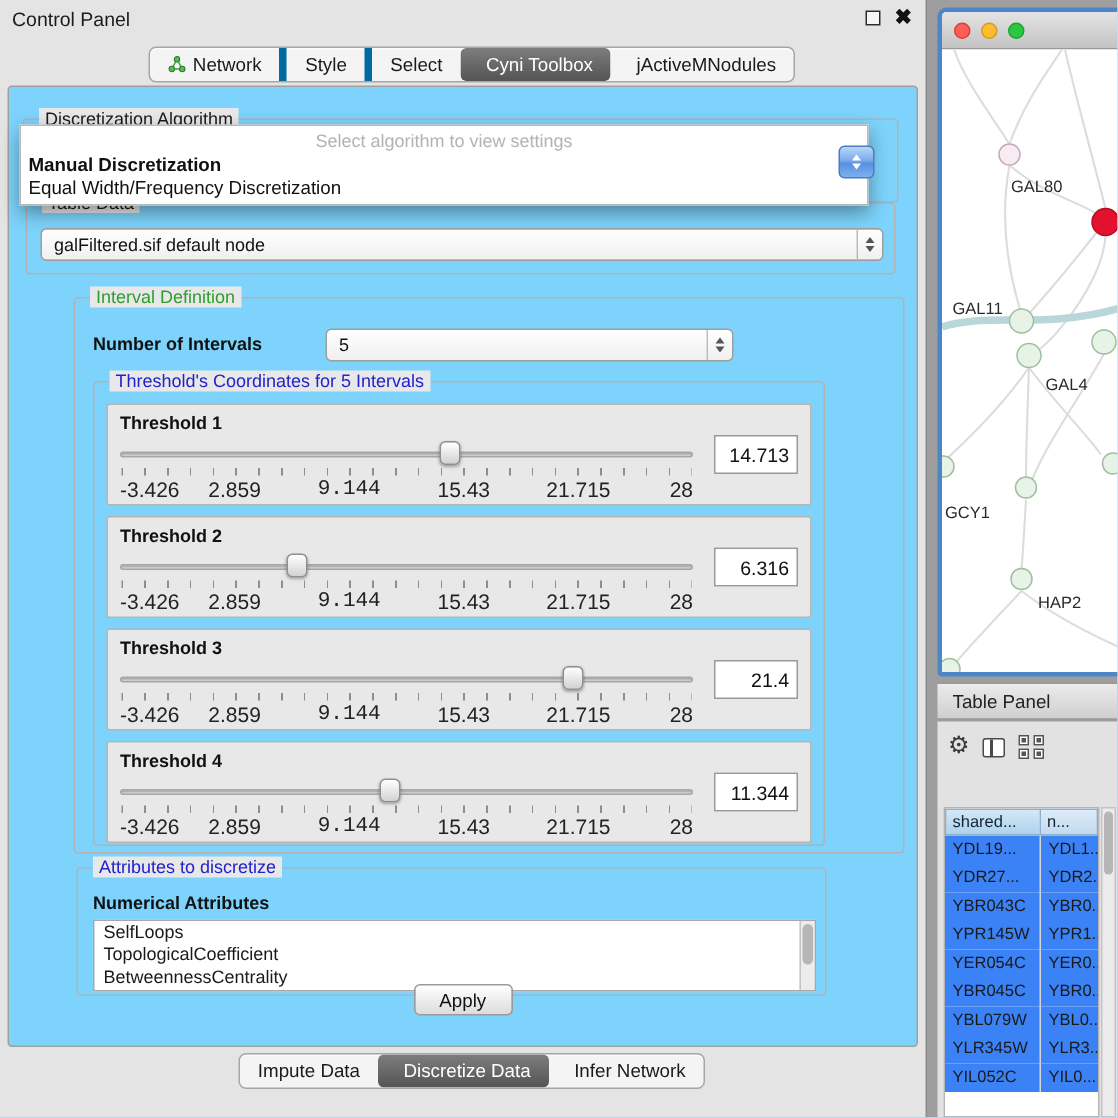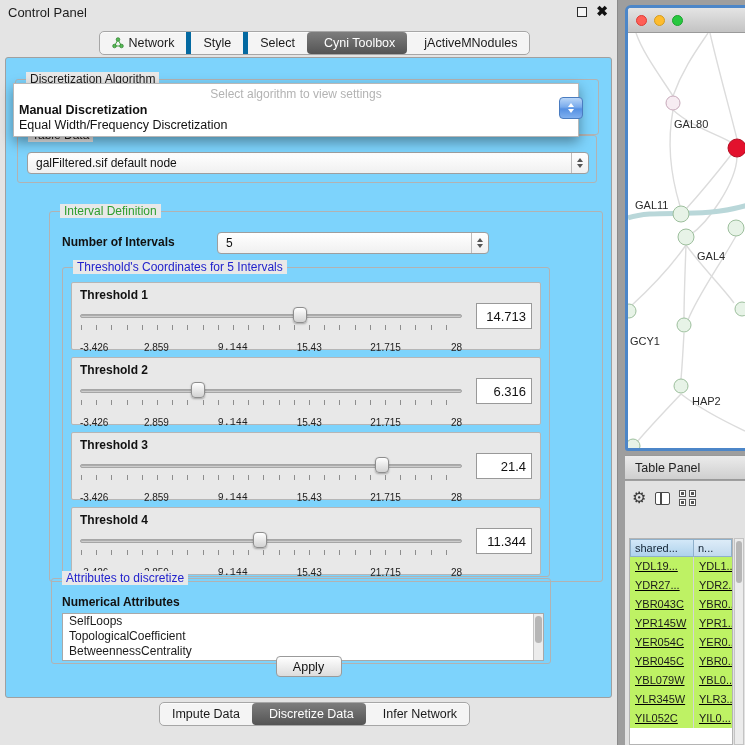--- a/index.html
+++ b/index.html
@@ -43,35 +43,35 @@
   .combo-btn .tri-down-w { width:0; height:0; border-left:3.5px solid transparent; border-right:3.5px solid transparent; border-top:4px solid #fff; }
 
   .tabledata-group { left:11px; top:77px; width:580px; height:48px; }
   .combo { position:absolute; display:flex; align-items:center; background:linear-gradient(#ffffff,#f0f0f0); border:1px solid #9e9e9e; border-radius:4px; }
   .combo-text { flex:1; font-size:12px; color:#111; padding-left:8px; white-space:nowrap; overflow:hidden; }
   .stepper { width:17px; align-self:stretch; border-left:1px solid #bdbdbd; display:flex; flex-direction:column; align-items:center; justify-content:center; gap:2px; }
   .tri-up { width:0; height:0; border-left:3.5px solid transparent; border-right:3.5px solid transparent; border-bottom:4px solid #555; }
   .tri-down { width:0; height:0; border-left:3.5px solid transparent; border-right:3.5px solid transparent; border-top:4px solid #555; }
   .td-combo { left:9px; top:16px; width:562px; height:22px; }
 
-  .interval-group { left:43px; top:140px; width:554px; height:371px;margin-top:13px; }
+  .interval-group { left:43px; top:140px; width:554px; height:371px; }
   .numint-label { position:absolute; left:12px; top:23px; font-size:12px; font-weight:bold; color:#111; }
   .spinner { left:167px; top:20px; width:272px; height:22px; }
 
   .thresholds-group { position:absolute; left:12px; top:55px; width:488px; height:310px; border:1px solid #b2b2b2; border-radius:3px; }
 
   .tblock { position:absolute; left:8px; width:470px; height:68px; border:1px solid #b6b6b6; border-radius:2px; background:#e8e8e8; }
   .tblock .tlabel { position:absolute; left:8px; top:5px; font-size:12px; font-weight:bold; color:#111; }
   .sliderzone { position:absolute; left:8px; top:22px; right:78px; height:42px; }
   .track { position:absolute; left:0; right:0; top:9px; height:4px; background:#d2d2d2; border:1px solid #a6a6a6; border-radius:2px; box-shadow:inset 0 1px 1px rgba(0,0,0,.2); }
   .thumb { position:absolute; top:2px; width:14px; height:16px; background:linear-gradient(#ffffff,#d2d2d2); border:1px solid #8e8e8e; border-radius:4px; box-shadow:0 1px 2px rgba(0,0,0,.3); }
   .ticks { position:absolute; left:1px; right:1px; top:20px; height:5px;
     background-image:repeating-linear-gradient(to right, #8d8d8d 0 1px, transparent 1px 4%); }
   .scale { position:absolute; left:0; right:0; top:26px; height:12px; }
-  .scale span { position:absolute; top:11px; font-size:10px; color:#222; transform:translateX(-50%); white-space:nowrap; }
+  .scale span { position:absolute; top:0; font-size:14px; color:#222; transform:translateX(-50%); white-space:nowrap; }
   .scale .p0 { left:0; transform:none; }
   .scale .p1 { left:20%; } .scale .p2 { left:40%;font-family:Liberation Mono, monospace; } .scale .p3 { left:60%; } .scale .p4 { left:80%; }
   .scale .p5 { left:100%; transform:translateX(-100%); }
   .valbox { position:absolute; right:8px; top:20px; width:56px; height:26px; border:1px solid #999; background:#fff; font-family:"Liberation Sans",sans-serif; font-size:13px; text-align:right; padding-right:5px; color:#111; }
 
   .attrs-group { left:45px; top:520px; width:500px; height:86px; }
   .attrs-label { position:absolute; left:10px; top:16px; font-size:12px; font-weight:bold; color:#111; }
   .listbox { position:absolute; left:10px; top:34px; width:482px; height:48px; background:#fff; border:1px solid #a8a8a8; overflow:hidden; }
   .list-item { font-size:12px; color:#1a1a1a; line-height:15px; padding-left:6px; white-space:nowrap; }
   .vscroll { position:absolute; right:0; top:0; bottom:0; width:10px; background:#ececec; border-left:1px solid #c4c4c4; }
@@ -98,21 +98,21 @@
   .colicon { width:15px; height:13px; border:1.5px solid #4a4a4a; border-radius:2px; position:relative; background:#fff; }
   .colicon::after { content:""; position:absolute; left:4px; top:0; bottom:0; width:1.5px; background:#4a4a4a; }
   .cbgrid { display:grid; grid-template-columns:8px 8px; grid-gap:2px; }
   .cbgrid i { width:7px; height:7px; border:1px solid #555; background:#fff; position:relative; }
   .cbgrid i::after { content:""; position:absolute; left:1px; top:1px; width:3px; height:3px; background:#555; }
   .tbl { position:absolute; left:4px; top:57px; right:12px; bottom:0; background:#fff; border:1px solid #b4b4b4; overflow:hidden; }
   .thead { display:flex; }
   .th { height:18px; font-size:11px; color:#112233; padding:2px 3px 0 4px; border:1px solid #8fb0ca; white-space:nowrap; overflow:hidden; }
   .th.c1 { width:64px; background:linear-gradient(#d3e8f8,#aed2ec); }
   .th.c2 { flex:1; background:linear-gradient(#ddecf8,#c2daee); border-left:none; }
-  .trow { display:flex; height:19px; background:#bef264;text-decoration:underline; }
+  .trow { display:flex; height:19px; background:#3b82f6; }
   .tdc { font-size:11px; color:#1a1a1a; padding:3px 2px 0 5px; white-space:nowrap; overflow:hidden; }
   .tdc.c1 { width:64px; border-right:1px solid #d6d6d6; }
   .tdc.c2 { flex:1; }
   .tblscroll { position:absolute; right:1px; top:57px; bottom:0; width:10px; background:#ececec; border:1px solid #c4c4c4; }
   .tblscroll .vthumb { height:42px; }
   .neticon { flex:0 0 auto; }
 </style>
 </head>
 <body>
 

